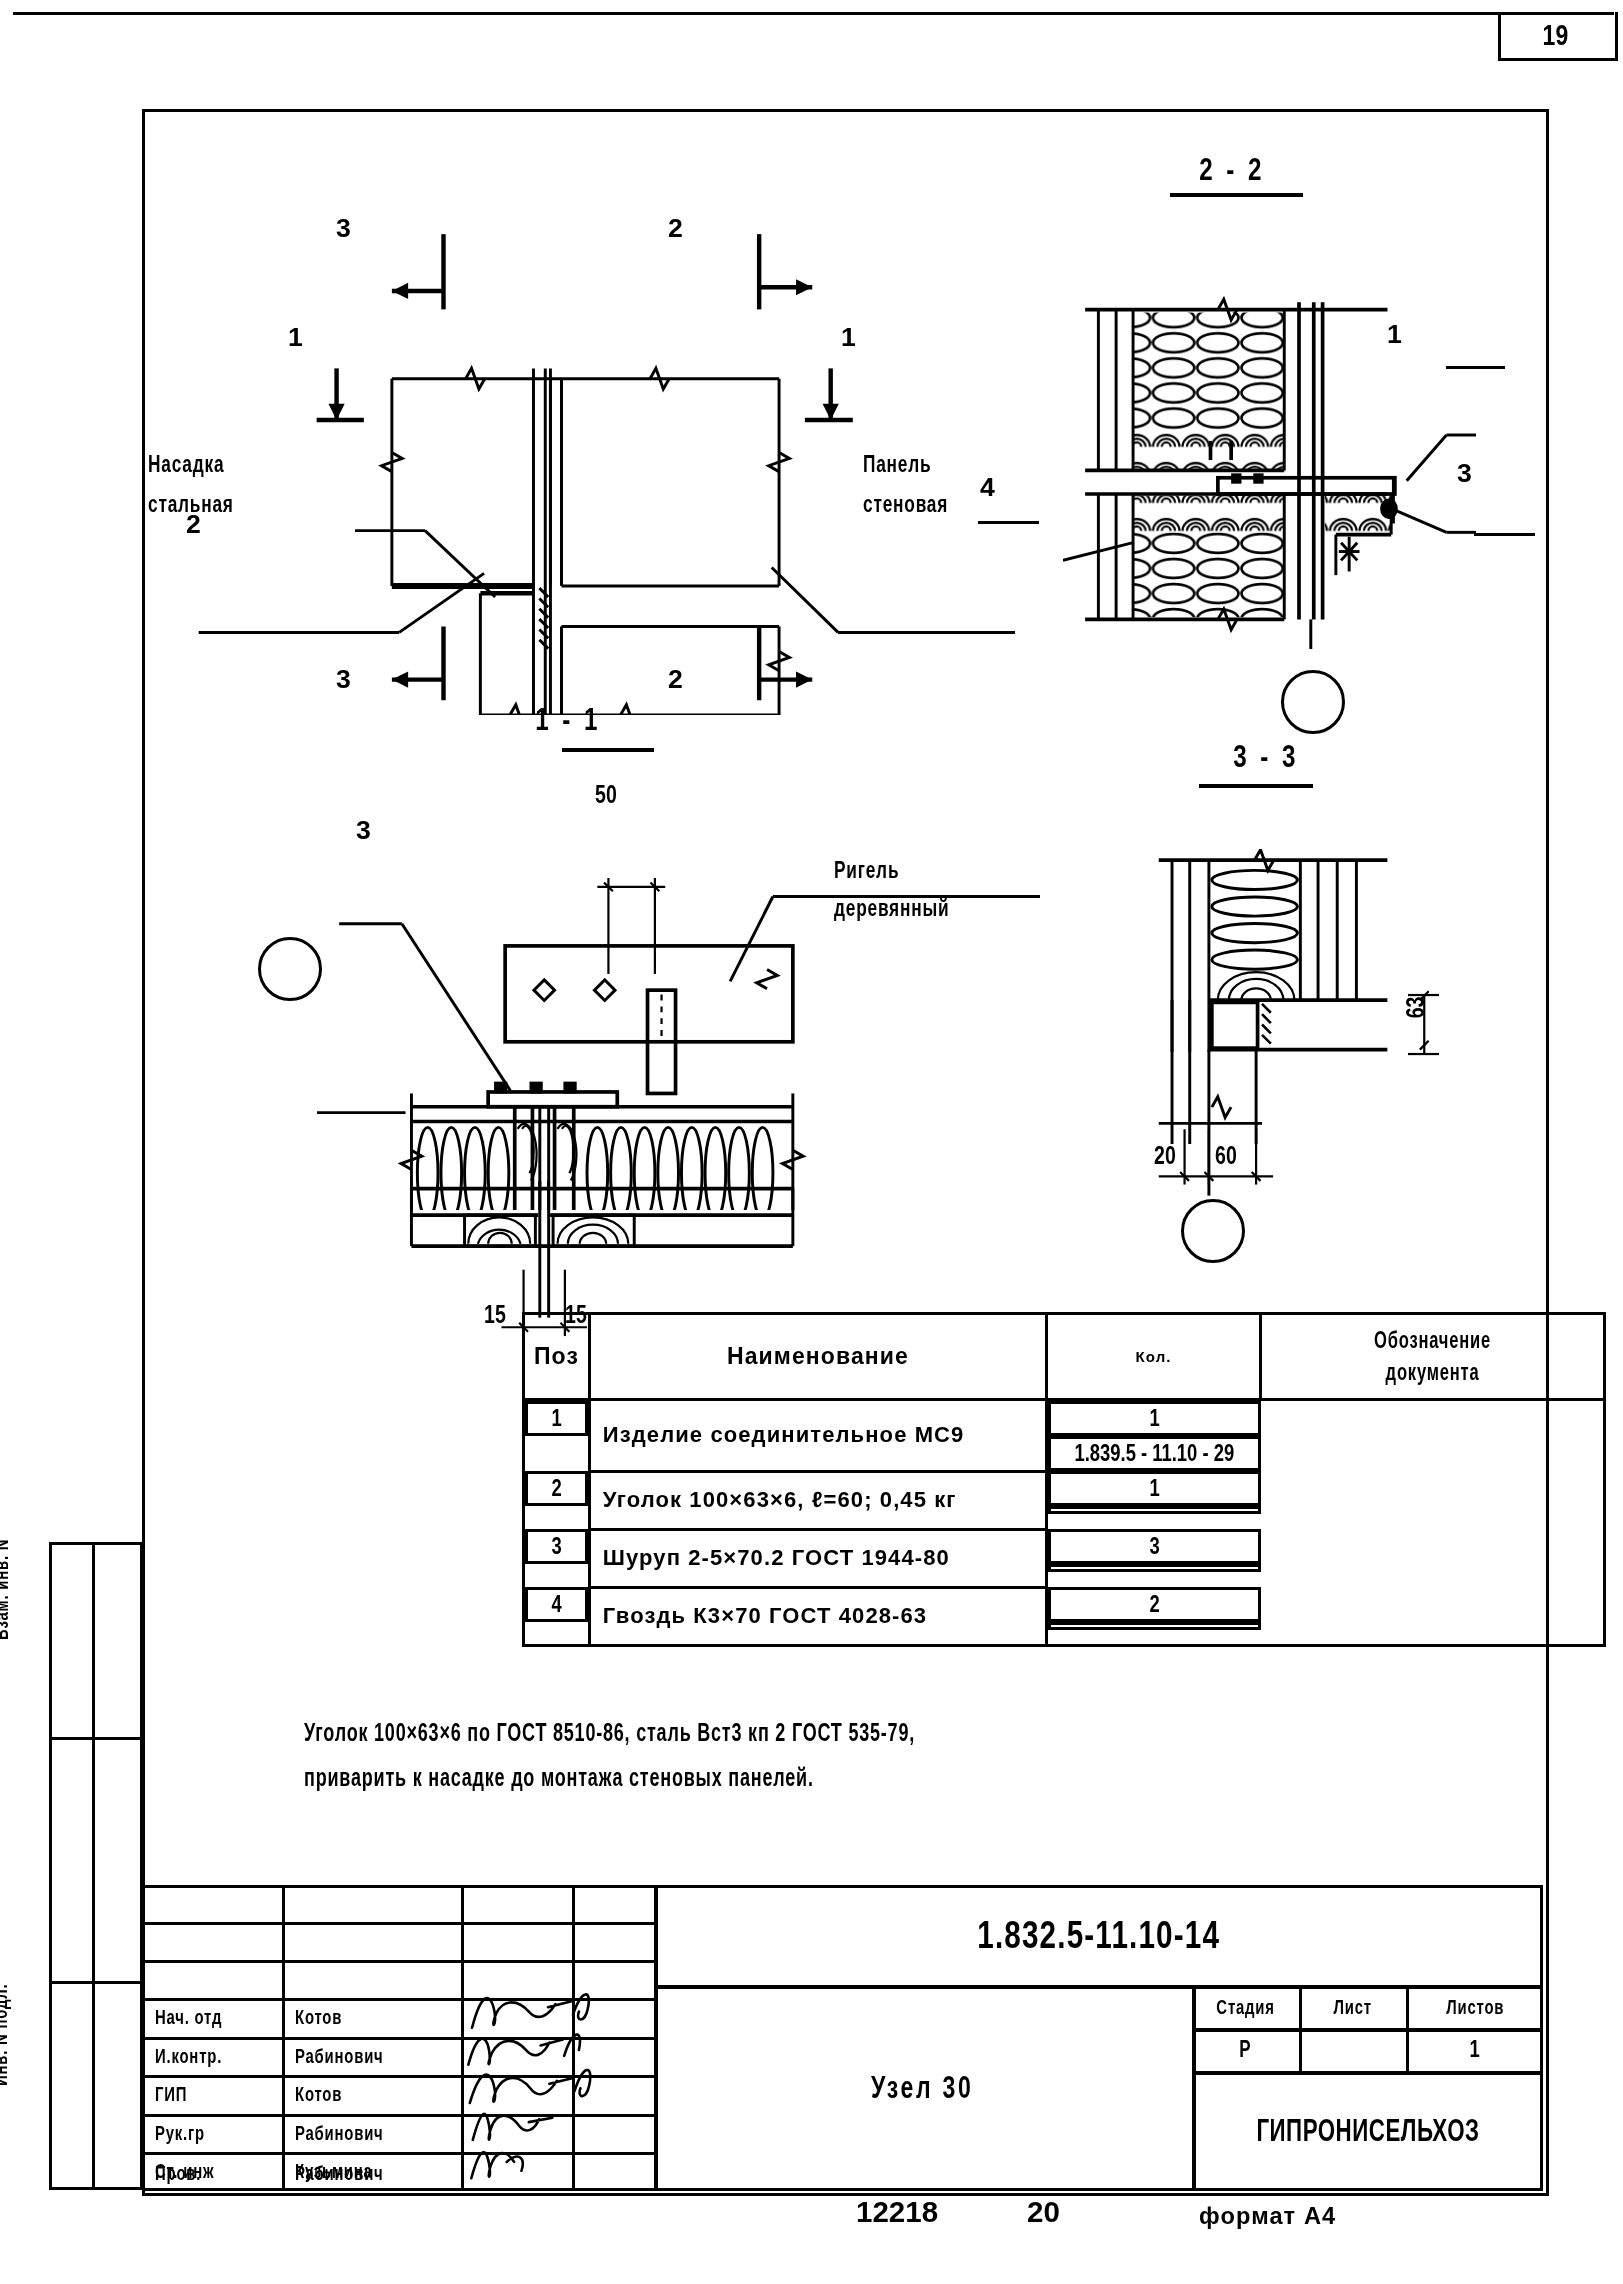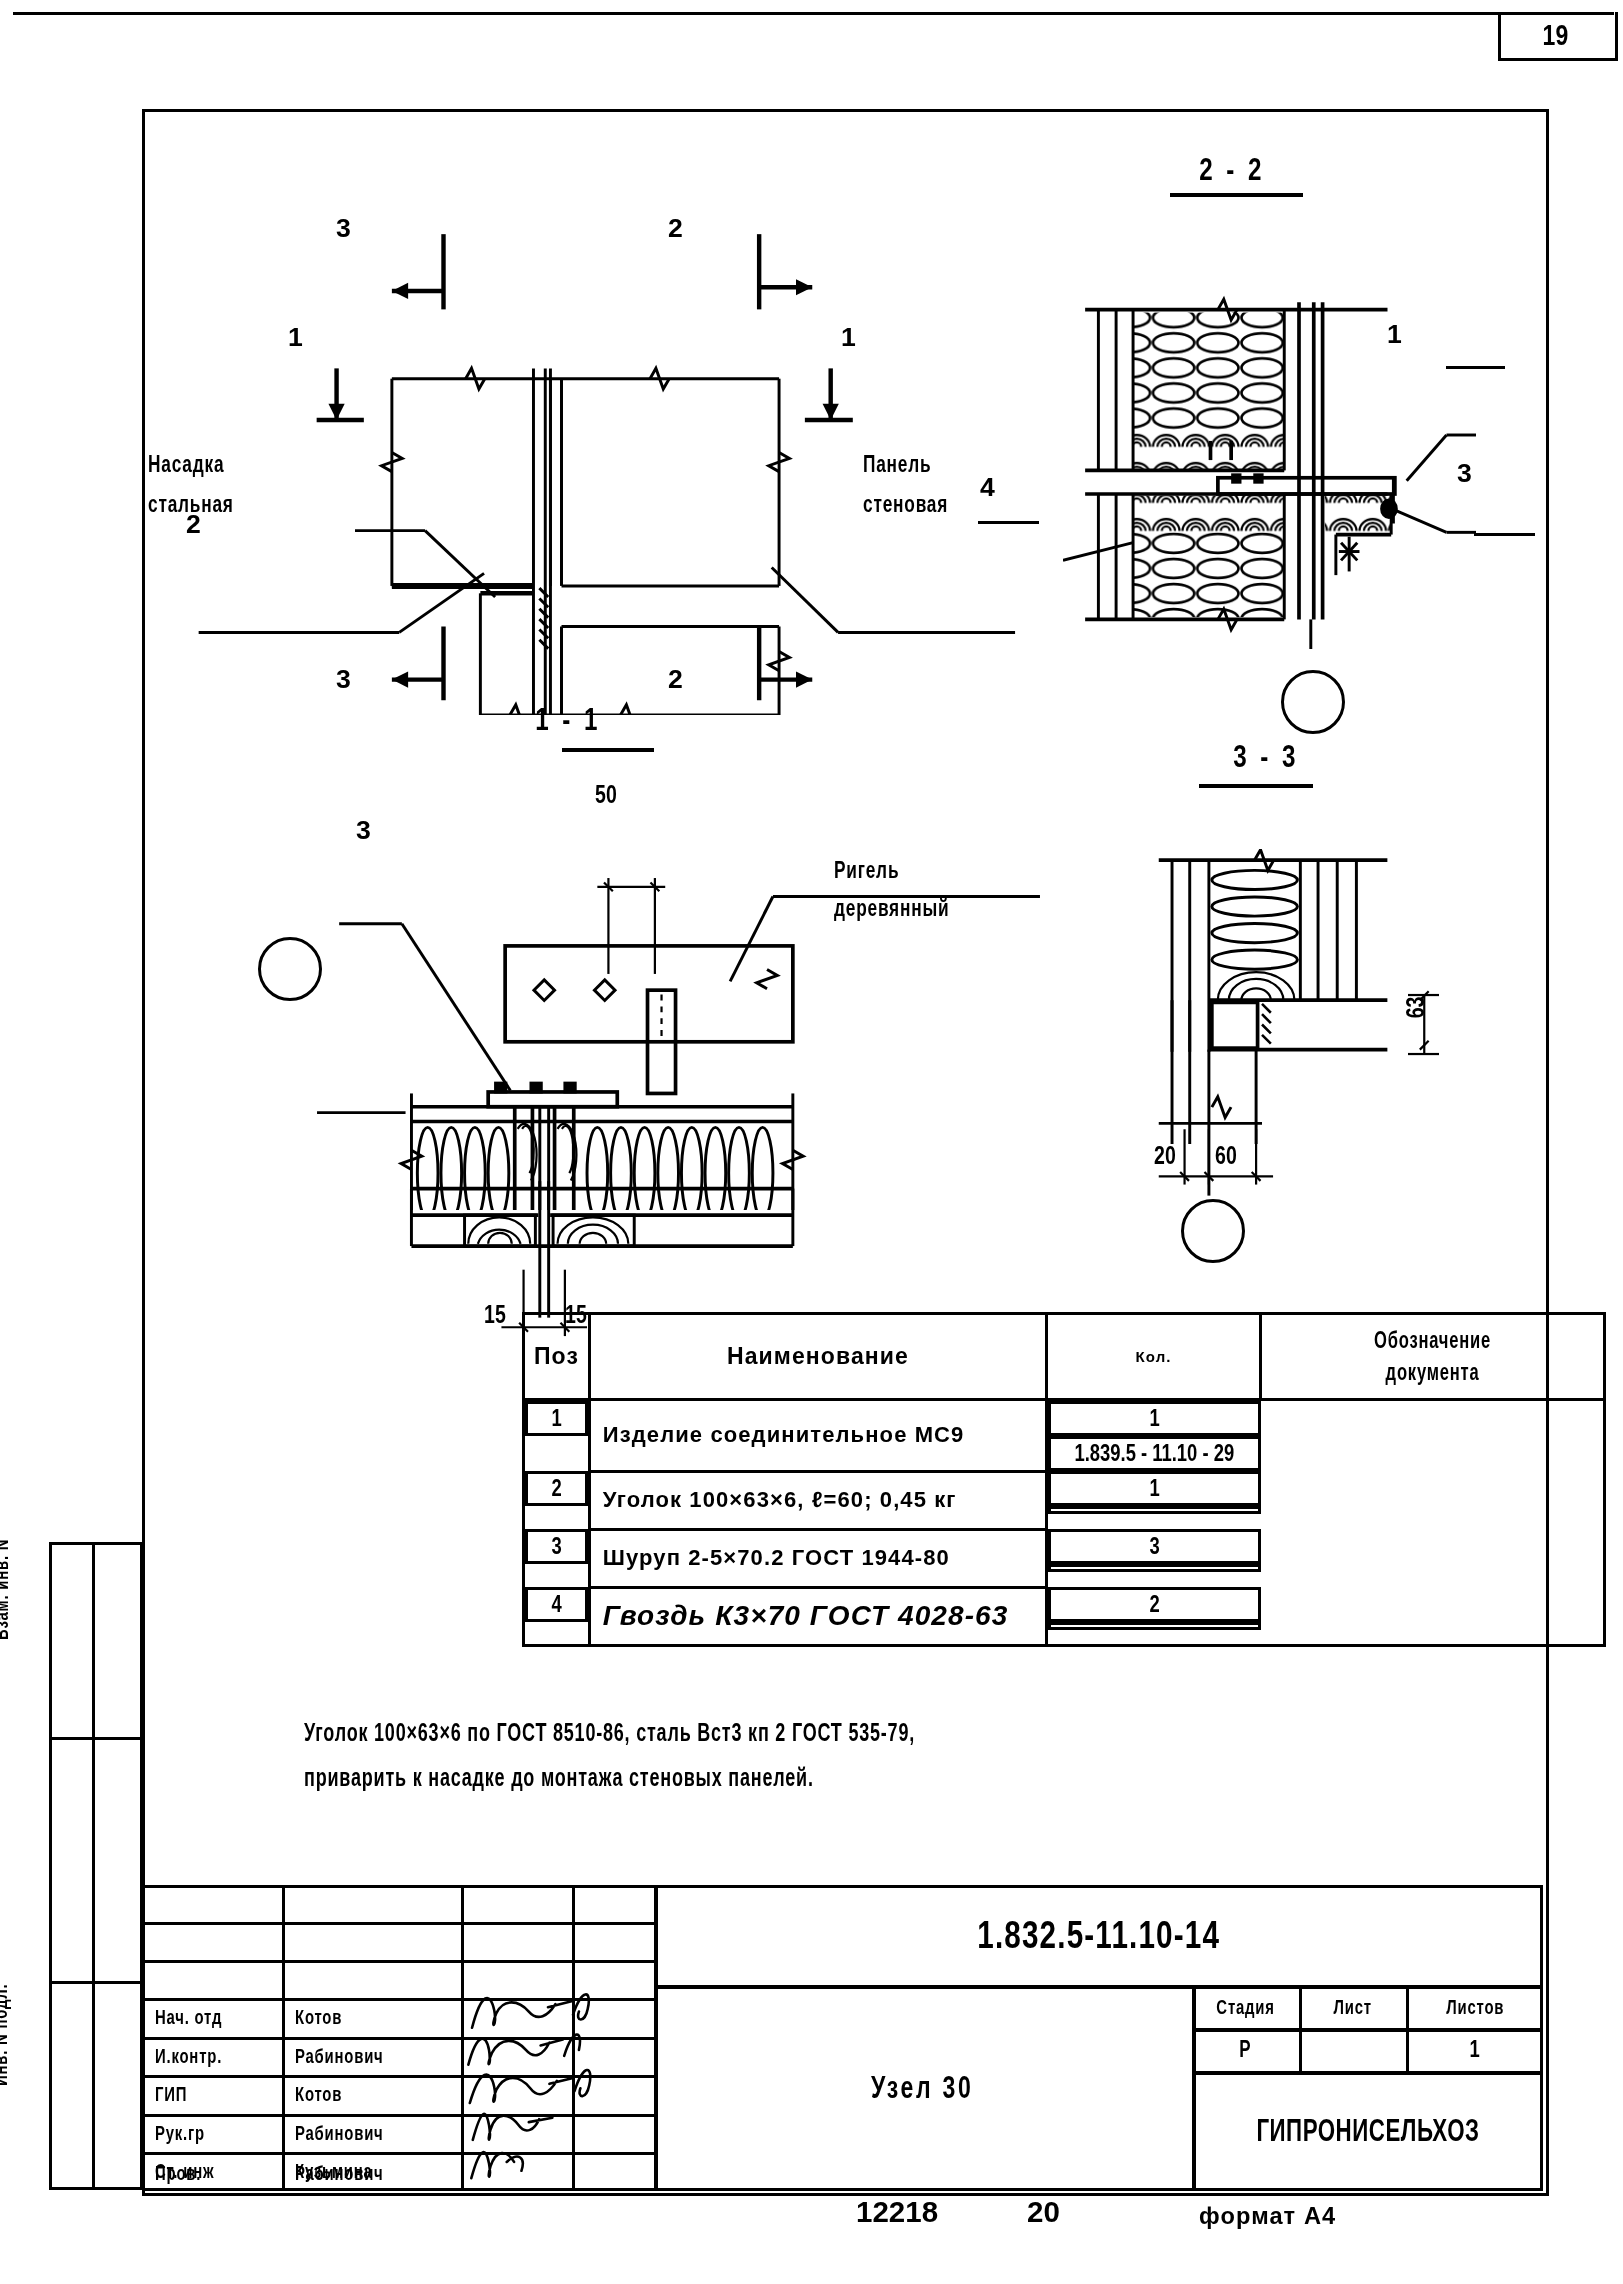--- a/index.html
+++ b/index.html
@@ -451,21 +451,21 @@
           </td>
       <td class="ctr" style="border:3px solid #000;">
         <span class="num" style="font-size:23.6px;"></span>
           </td>
     </tr>
     <tr style="height:58px;">
       <td class="ctr" style="border:3px solid #000;">
         <span class="num" style="font-size:23.6px;">4</span>
           </td>
       <td style="border:3px solid #000;padding-left:11.8px;">
-        <span class="cyr" style="font-size:28px;font-style:italic;">Гвоздь К3×70  ГОСТ 4028-63</span></td>
+        <span class="cyr" style="font-size:22px;">Гвоздь К3×70  ГОСТ 4028-63</span></td>
       <td class="ctr" style="border:3px solid #000;">
         <span class="num" style="font-size:23.6px;">2</span>
           </td>
       <td class="ctr" style="border:3px solid #000;">
         <span class="num" style="font-size:23.6px;"></span>
           </td>
     </tr>
   </tbody>
 </table>
 </div>

